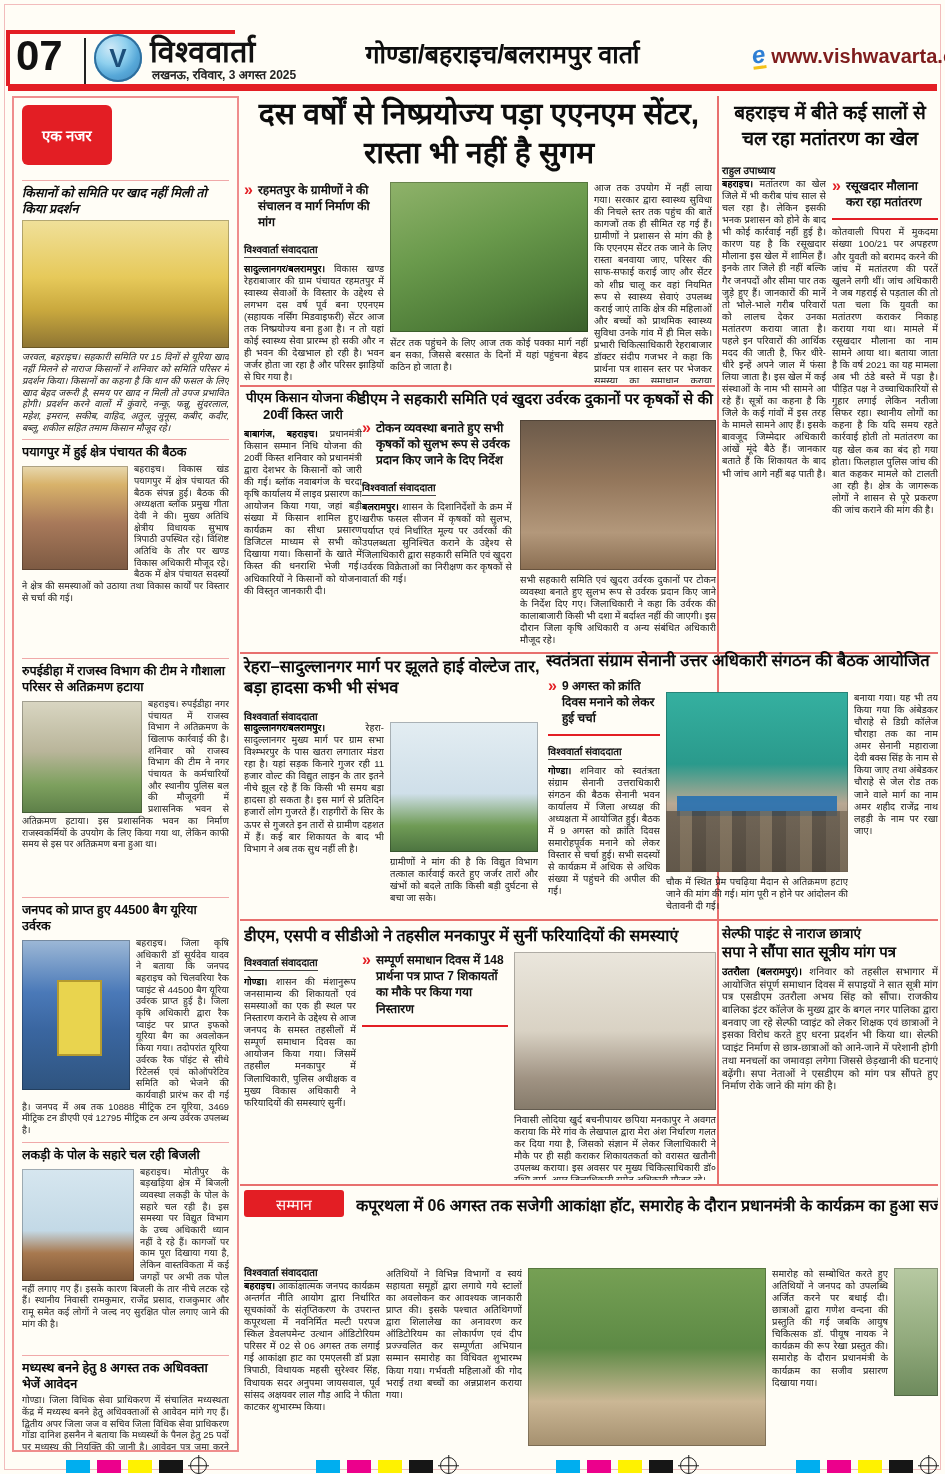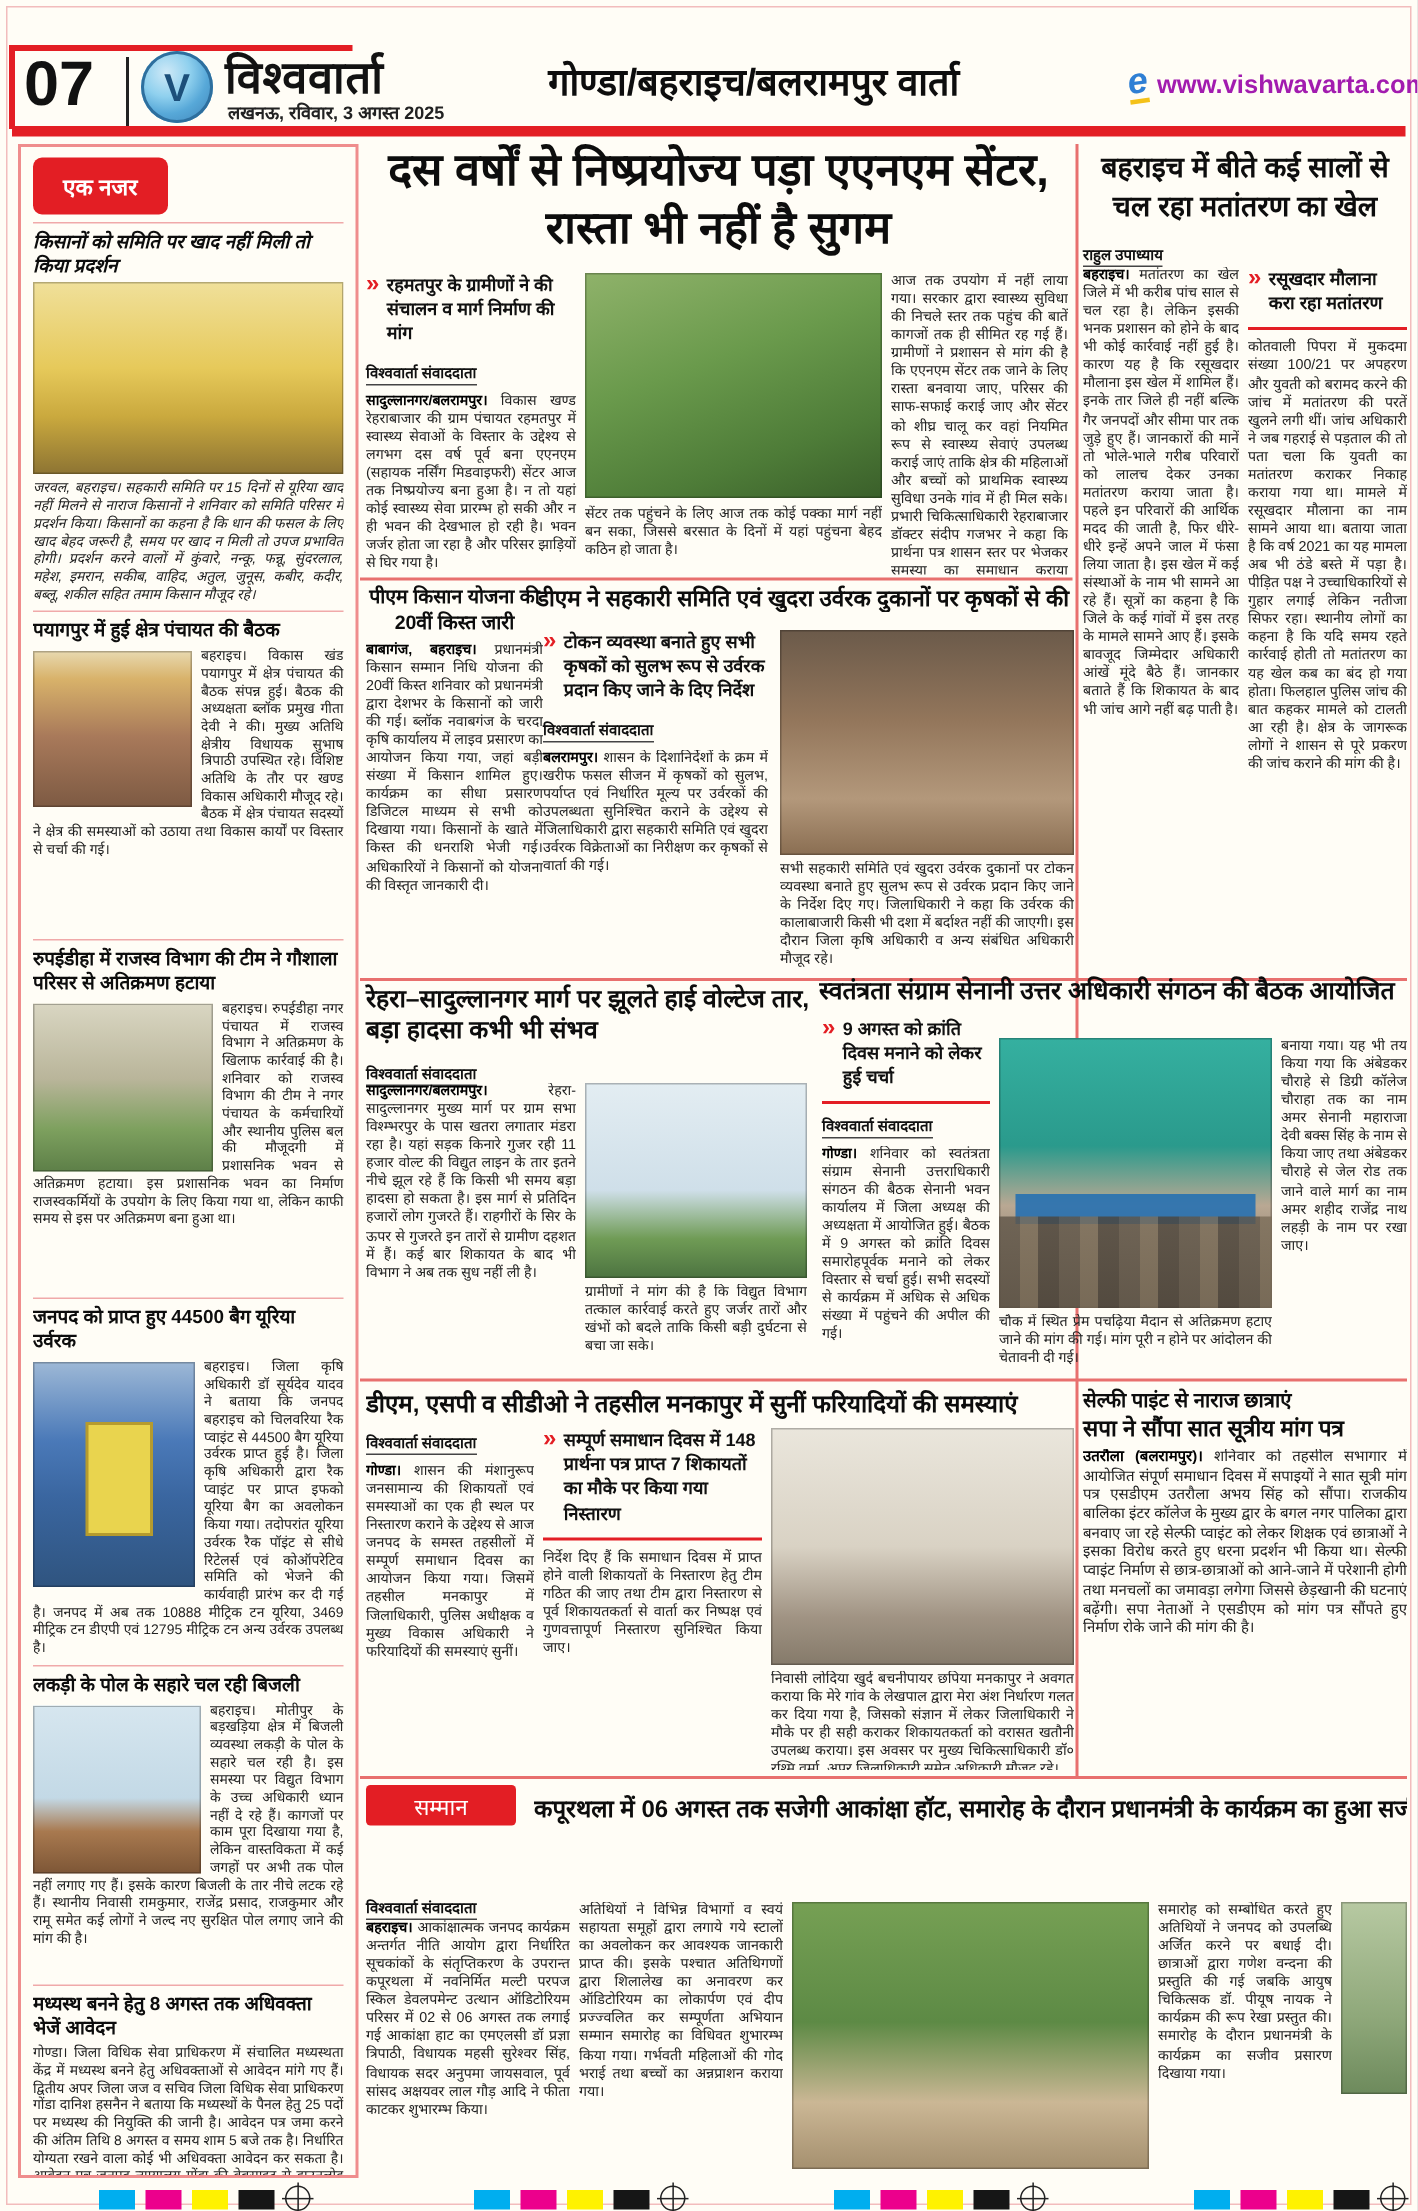--- a/index.html
+++ b/index.html
@@ -16,34 +16,34 @@
           padding-bottom:1px;margin-bottom:3px;color:#111;}
   .sub{display:flex;gap:5px;align-items:flex-start;}
   .chev{color:#e31e24;font-weight:800;font-size:16px;line-height:1;}
   .subtxt{font-size:12px;font-weight:bold;line-height:1.35;color:#111;}
   .photo{position:absolute;box-shadow:inset 0 0 0 1px rgba(0,0,0,.25);}
   .photo-f{float:left;margin:2px 6px 2px 0;box-shadow:inset 0 0 0 1px rgba(0,0,0,.25);}
   .redline{position:absolute;background:#e8706e;}
   .onelook-box{position:absolute;left:12px;top:96px;width:227px;height:1356px;
                border:2px solid #ef8d8d;background:#fffdf6;padding:7px 8px;box-sizing:border-box;overflow:hidden;}
   .onelook-banner{display:inline-block;background:#e31e24;color:#fff;font-weight:bold;font-size:15px;
-                  padding:9px 20px;border-radius:6px;margin-bottom:0;}
+                  padding:20px 20px;border-radius:6px;margin-bottom:10px;}
   .ol-article{border-top:1px solid #f0a9a9;padding-top:5px;margin-top:5px;overflow:hidden;}
   .ol-article:first-of-type{border-top:none;margin-top:2px;}
   .ol-title{font-size:12.6px;font-weight:bold;line-height:1.25;color:#0d0d0d;margin-bottom:3px;}
   .badge{position:absolute;background:#e31e24;color:#fff;font-weight:normal;font-size:15px;
          display:flex;align-items:center;justify-content:center;border-radius:3px;}
   .masthead{font-size:30px;font-weight:800;color:#121212;letter-spacing:.5px;}
   .logo-circle{position:absolute;width:48px;height:48px;border-radius:50%;
                background:radial-gradient(circle at 35% 30%,#cfe9f7 0%,#8fd0ee 35%,#57a8d8 60%,#3c7fb4 100%);
                display:flex;align-items:center;justify-content:center;box-shadow:inset 0 0 0 2px #2e6f9e;}
   .logo-v{font-size:26px;font-weight:800;color:#1c4f7a;}
   .ie-e{display:inline-block;font-weight:800;font-style:italic;font-size:24px;color:#2f7fd4;
         border-bottom:3px solid #f4c118;line-height:.9;margin-right:6px;transform:rotate(-8deg);}
-  .website{font-size:17px;font-weight:bold;color:#a21caf;}
+  .website{font-size:20px;font-weight:bold;color:#7f1d1d;}
   .mark{display:inline-block;width:24px;height:13px;margin-right:7px;}
   .reg{display:inline-block;width:15px;height:15px;border:1.5px solid #222;border-radius:50%;position:relative;top:1px;}
   .reg:before{content:"";position:absolute;left:50%;top:-3px;bottom:-3px;width:1.5px;background:#222;transform:translateX(-50%);}
   .reg:after{content:"";position:absolute;top:50%;left:-3px;right:-3px;height:1.5px;background:#222;transform:translateY(-50%);}
   .bags{position:absolute;left:34%;top:28%;width:38%;height:48%;background:#e9d44e;box-shadow:0 0 0 2px #b59b2e;}
   .banner-strip{position:absolute;left:6%;right:6%;top:58%;height:11%;background:#1f6db3;opacity:.85;}
   .crowd{position:absolute;left:0;right:0;bottom:0;height:34%;
          background:repeating-linear-gradient(90deg,#5f5548 0 14px,#7a6c58 14px 26px,#4c443a 26px 40px);opacity:.8;}
 </style>
 </head>
@@ -189,21 +189,20 @@
   <div class="abs" style="left:244px;top:952px;width:112px;height:228px;overflow:hidden;">
     <span class="byline">विश्ववार्ता संवाददाता</span>
     <p class="body-txt" style="margin:2px 0 0;"><b class="dateline">गोण्डा।</b>
       <span>शासन की मंशानुरूप जनसामान्य की शिकायतों एवं समस्याओं का एक ही स्थल पर निस्तारण कराने के उद्देश्य से आज जनपद के समस्त तहसीलों में सम्पूर्ण समाधान दिवस का आयोजन किया गया। जिसमें तहसील मनकापुर में जिलाधिकारी, पुलिस अधीक्षक व मुख्य विकास अधिकारी ने फरियादियों की समस्याएं सुनीं।</span></p>
   </div>
   <div class="abs" style="left:362px;top:952px;width:146px;height:228px;overflow:hidden;">
     <div class="sub" style="border-bottom:2px solid #e31e24;padding-bottom:8px;">
       <span class="chev">»</span>
       <span class="subtxt">सम्पूर्ण समाधान दिवस में 148 प्रार्थना पत्र प्राप्त 7 शिकायतों का मौके पर किया गया निस्तारण</span>
       </div>
-    <div class="body-txt" style="margin-top:6px;">निर्देश दिए हैं कि समाधान दिवस में प्राप्त होने वाली शिकायतों के निस्तारण हेतु टीम गठित की जाए तथा टीम द्वारा निस्तारण से पूर्व शिकायतकर्ता से वार्ता कर निष्पक्ष एवं गुणवत्तापूर्ण निस्तारण सुनिश्चित किया जाए।</div>
   </div>
   <div class="photo" style="left:514px;top:952px;width:202px;height:158px;background:linear-gradient(180deg,#eae6dc 0%,#d9d2c4 50%,#a09383 80%,#857a6a 100%);"></div>
   <div class="abs body-txt" style="left:514px;top:1114px;width:202px;height:66px;overflow:hidden;">निवासी लोदिया खुर्द बचनीपायर छपिया मनकापुर ने अवगत कराया कि मेरे गांव के लेखपाल द्वारा मेरा अंश निर्धारण गलत कर दिया गया है, जिसको संज्ञान में लेकर जिलाधिकारी ने मौके पर ही सही कराकर शिकायतकर्ता को वरासत खतौनी उपलब्ध कराया। इस अवसर पर मुख्य चिकित्साधिकारी डॉ० रश्मि वर्मा, अपर जिलाधिकारी समेत अधिकारी मौजूद रहे।</div>
 
   <div class="abs hl" style="left:722px;top:924px;width:216px;font-size:13.5px;">सेल्फी पाइंट से नाराज छात्राएं</div>
   <div class="abs hl" style="left:722px;top:941px;width:216px;font-size:15px;">सपा ने सौंपा सात सूत्रीय मांग पत्र</div>
   <div class="abs" style="left:722px;top:966px;width:216px;height:214px;overflow:hidden;">
     <p class="body-txt" style="font-size:10px;margin:0;"><b class="dateline">उतरौला (बलरामपुर)।</b>
       <span>शनिवार को तहसील सभागार में आयोजित संपूर्ण समाधान दिवस में सपाइयों ने सात सूत्री मांग पत्र एसडीएम उतरौला अभय सिंह को सौंपा। राजकीय बालिका इंटर कॉलेज के मुख्य द्वार के बगल नगर पालिका द्वारा बनवाए जा रहे सेल्फी प्वाइंट को लेकर शिक्षक एवं छात्राओं ने इसका विरोध करते हुए धरना प्रदर्शन भी किया था। सेल्फी प्वाइंट निर्माण से छात्र-छात्राओं को आने-जाने में परेशानी होगी तथा मनचलों का जमावड़ा लगेगा जिससे छेड़खानी की घटनाएं बढ़ेंगी। सपा नेताओं ने एसडीएम को मांग पत्र सौंपते हुए निर्माण रोके जाने की मांग की है।</span></p>
   </div>

